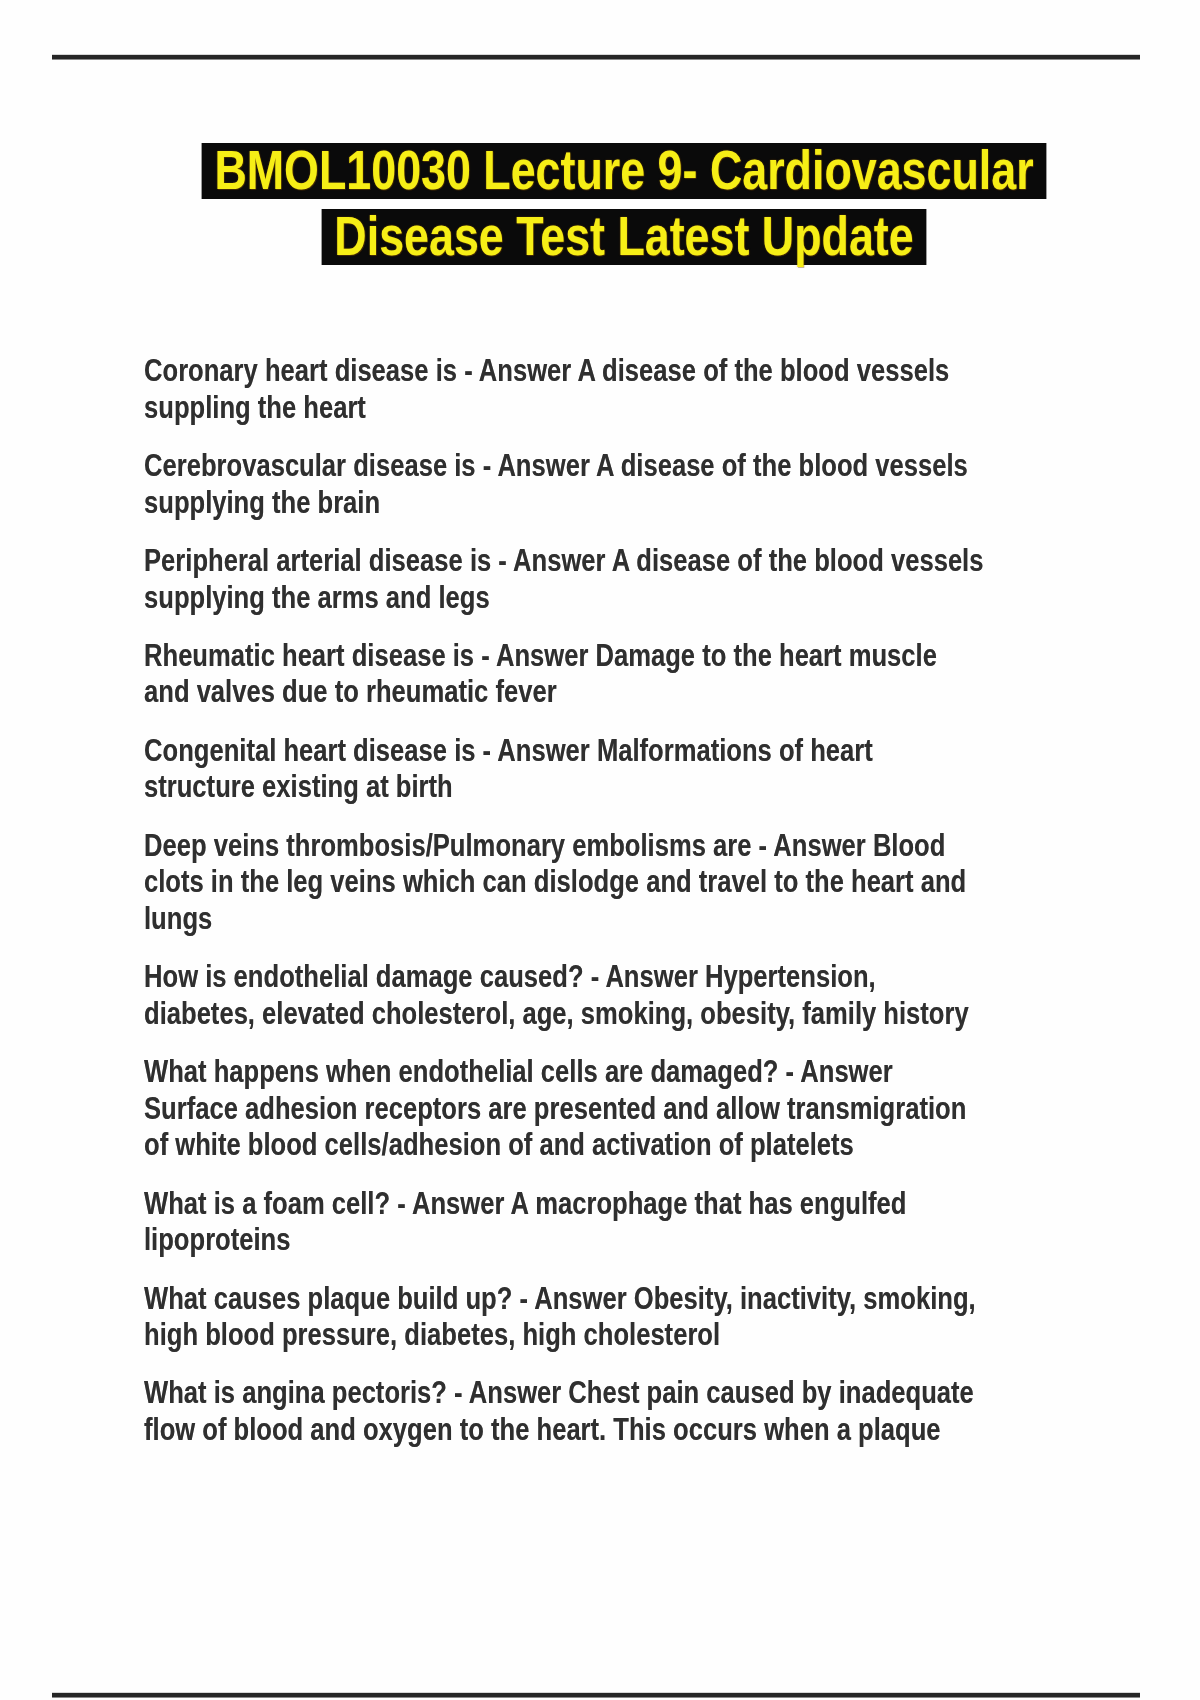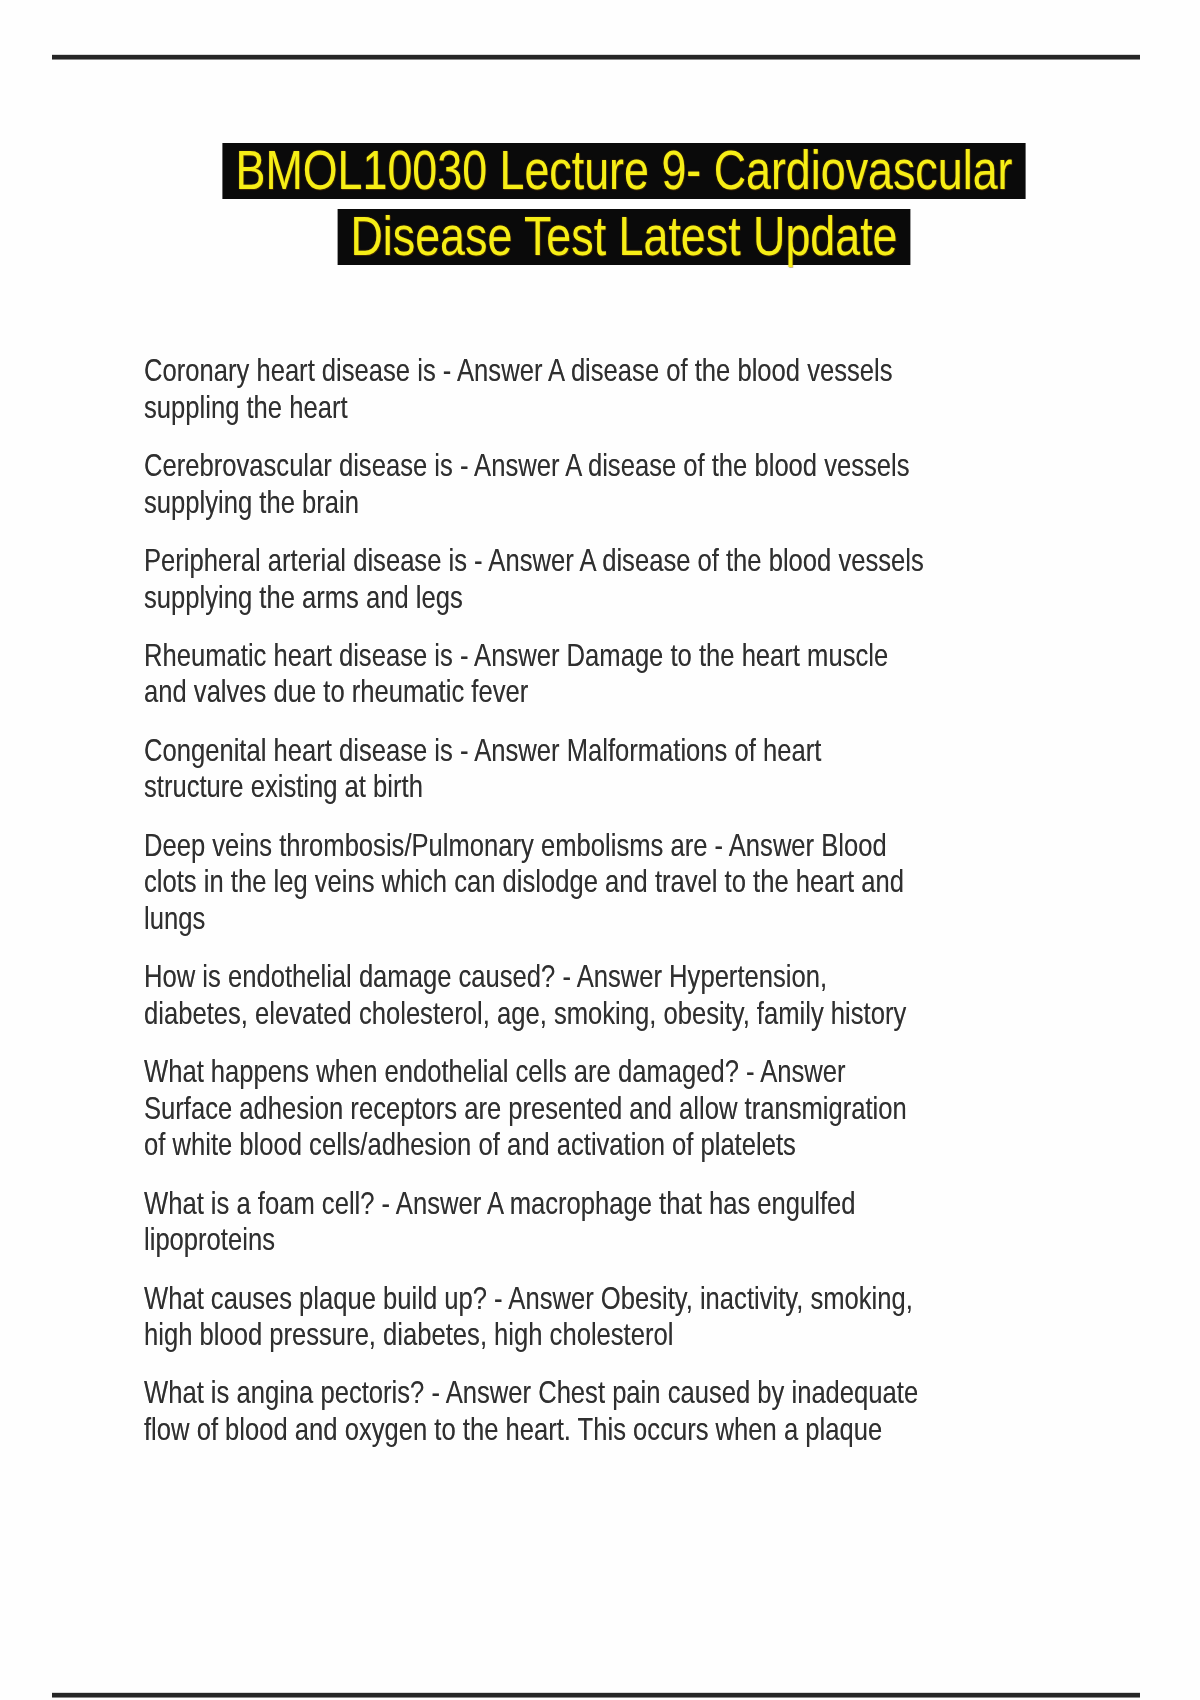--- a/index.html
+++ b/index.html
@@ -3,21 +3,21 @@
 <meta charset="utf-8">
 <style>
   html, body { margin: 0; padding: 0; }
 
   .page {
     position: relative;
     width: 1200px;
     height: 1700px;
     background: var(--page-background, #fefefe);
     font-family: "Liberation Sans", "DejaVu Sans", sans-serif;
-    font-weight: normal;
+    font-weight: bold;
     overflow: hidden;
   }
 
   .rule {
     position: absolute;
     left: 52px;
     width: 1088px;
     height: 6px;
     background: linear-gradient(to bottom, #d6d6d6 0 1px, var(--rule, #262626) 1px 5px, #8a8a8a 5px 6px);
   }

